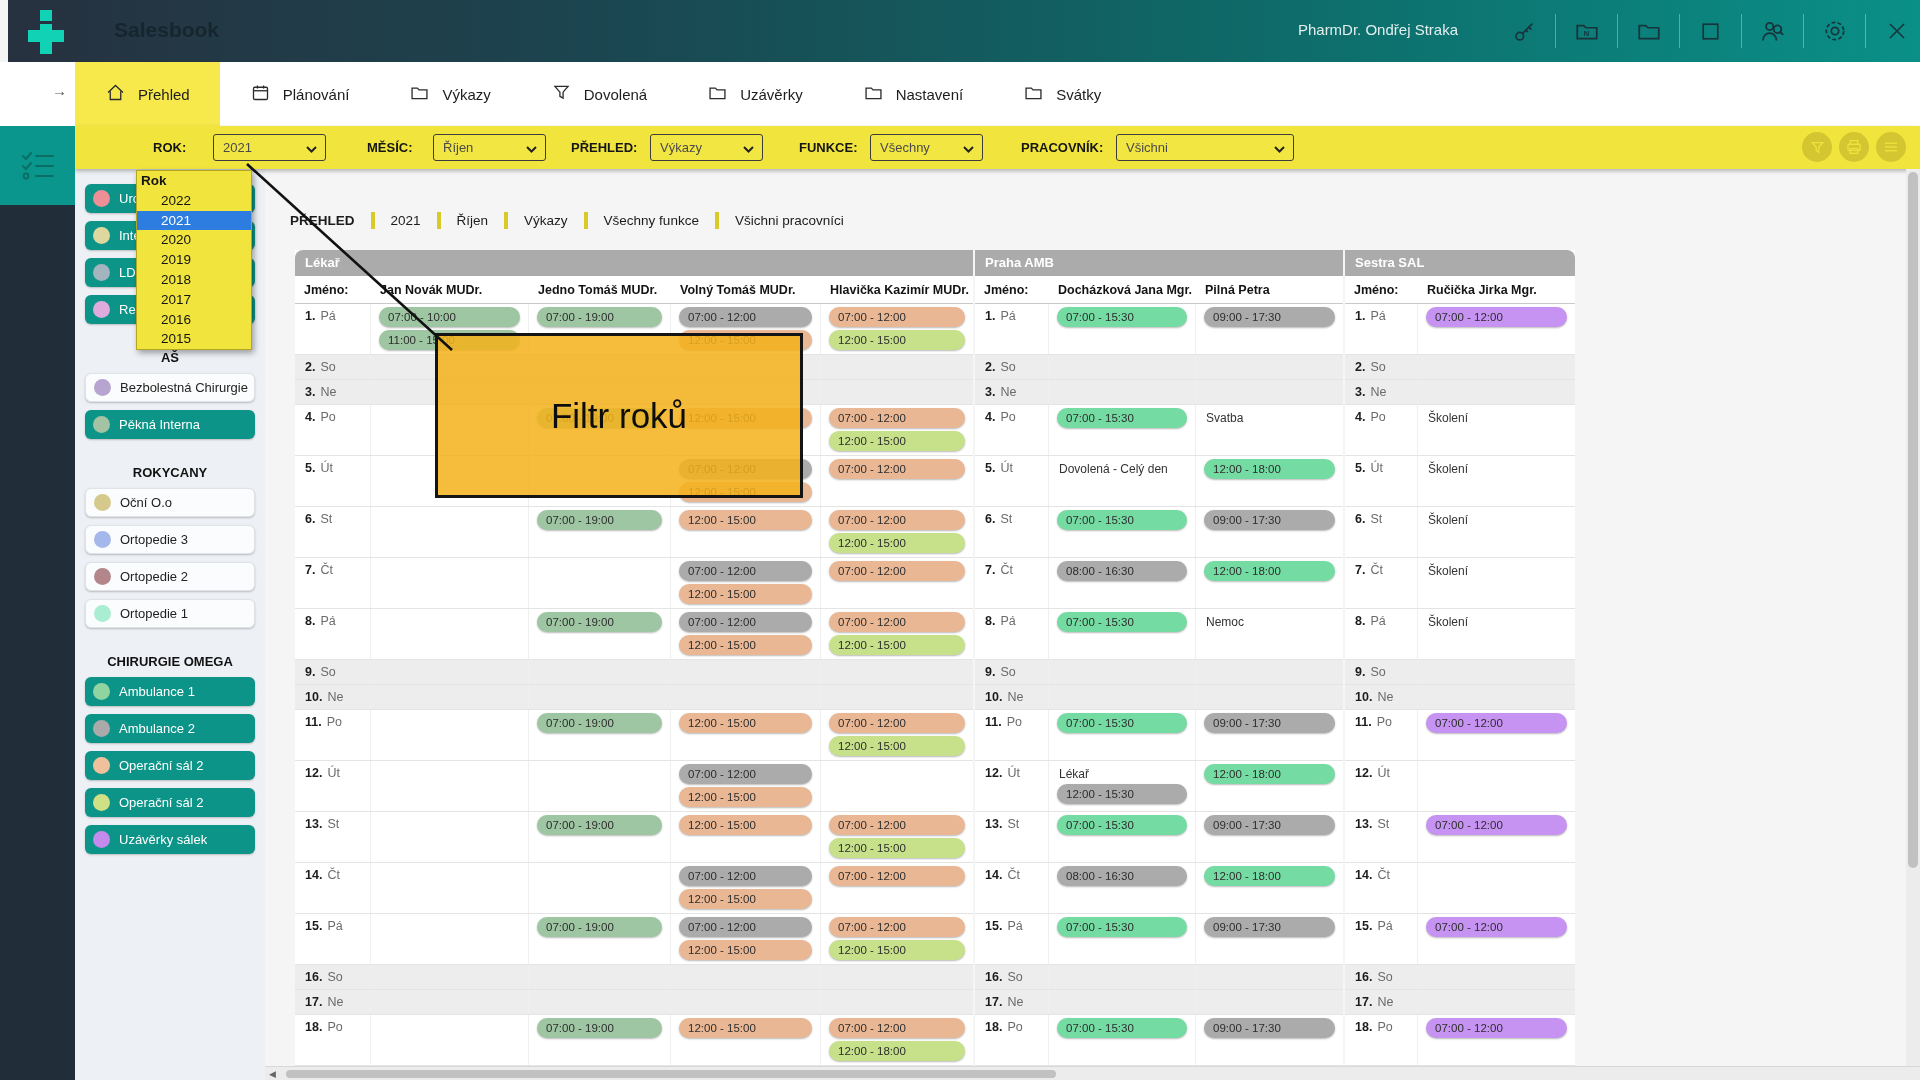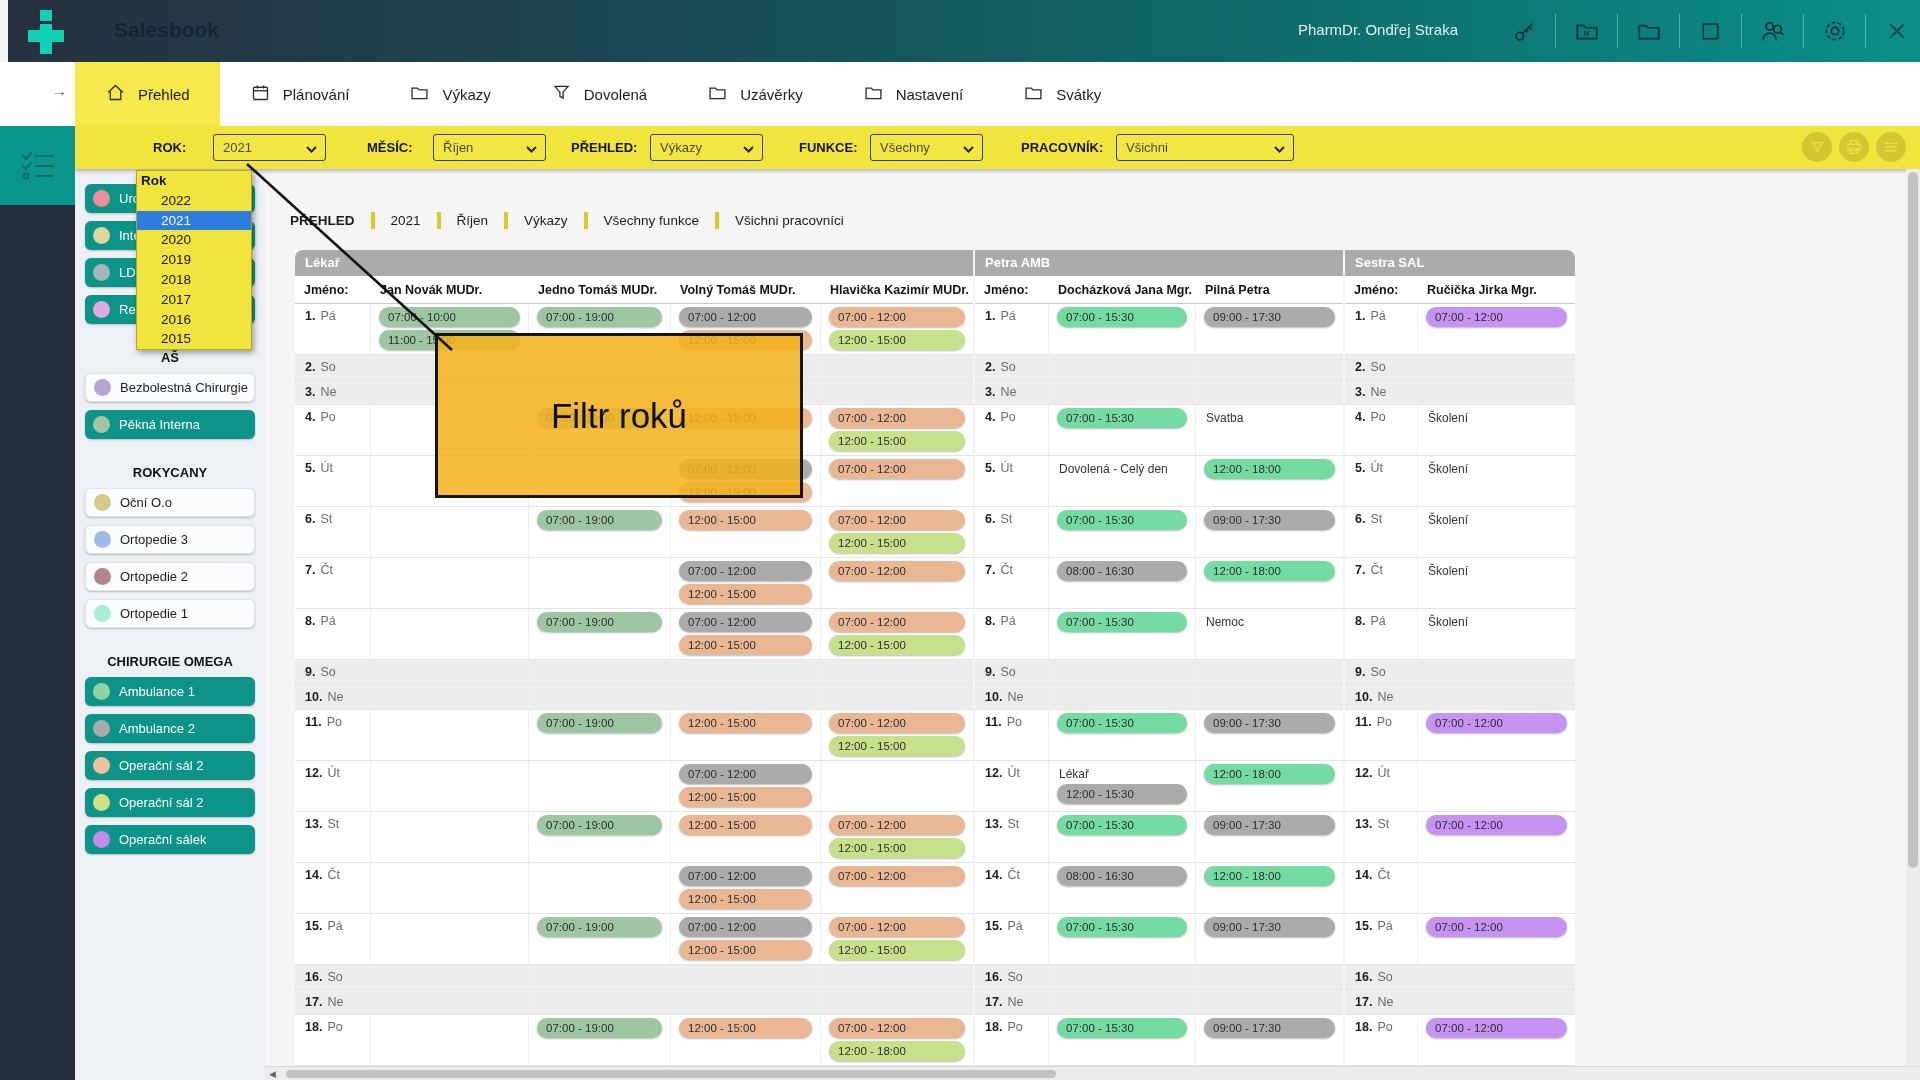--- a/index.html
+++ b/index.html
@@ -368,21 +368,21 @@
     <div class="side-pill teal">
       <span class="dot" style="background: rgb(238, 192, 156);"></span>
       <span class="slabel">Operační sál 2</span>
     </div>
     <div class="side-pill teal">
       <span class="dot" style="background: rgb(207, 224, 133);"></span>
       <span class="slabel">Operační sál 2</span>
     </div>
     <div class="side-pill teal">
       <span class="dot" style="background: rgb(196, 138, 236);"></span>
-      <span class="slabel">Operační sálek</span>
+      <span class="slabel">Uzávěrky sálek</span>
     </div>
   </div>
 
 <div id="breadcrumb">
     <span class="bitem first">PŘEHLED</span>
     <span class="bsep"></span>
     <span class="bitem">2021</span>
     <span class="bsep"></span>
     <span class="bitem">Říjen</span>
     <span class="bsep"></span>
@@ -639,21 +639,21 @@
         <div class="dcell sep" style="width: 150px;">
           <div class="pill" style="background: rgb(234, 183, 149);">12:00 - 15:00</div>
         </div>
         <div class="dcell" style="width: 152px;">
           <div class="pill" style="background: rgb(234, 183, 149);">07:00 - 12:00</div>
           <div class="pill" style="background: rgb(198, 225, 138);">12:00 - 18:00</div>
         </div>
       </div>
     </div>
     <div class="tgroup" style="width: 368px;">
-      <div class="gband">Petra AMB</div>
+      <div class="gband">Praha AMB</div>
       <div class="hrow">
         <div class="hcell" style="width: 74px;">Jméno:</div>
         <div class="hcell" style="width: 147px;">Docházková Jana Mgr.</div>
         <div class="hcell" style="width: 147px;">Pilná Petra</div>
       </div>
       <div class="drow" style="height: 51px;">
         <div class="dcell sep" style="width: 74px;">
           <div class="daylab"><b>1.</b>Pá</div>
         </div>
         <div class="dcell sep" style="width: 147px;">

